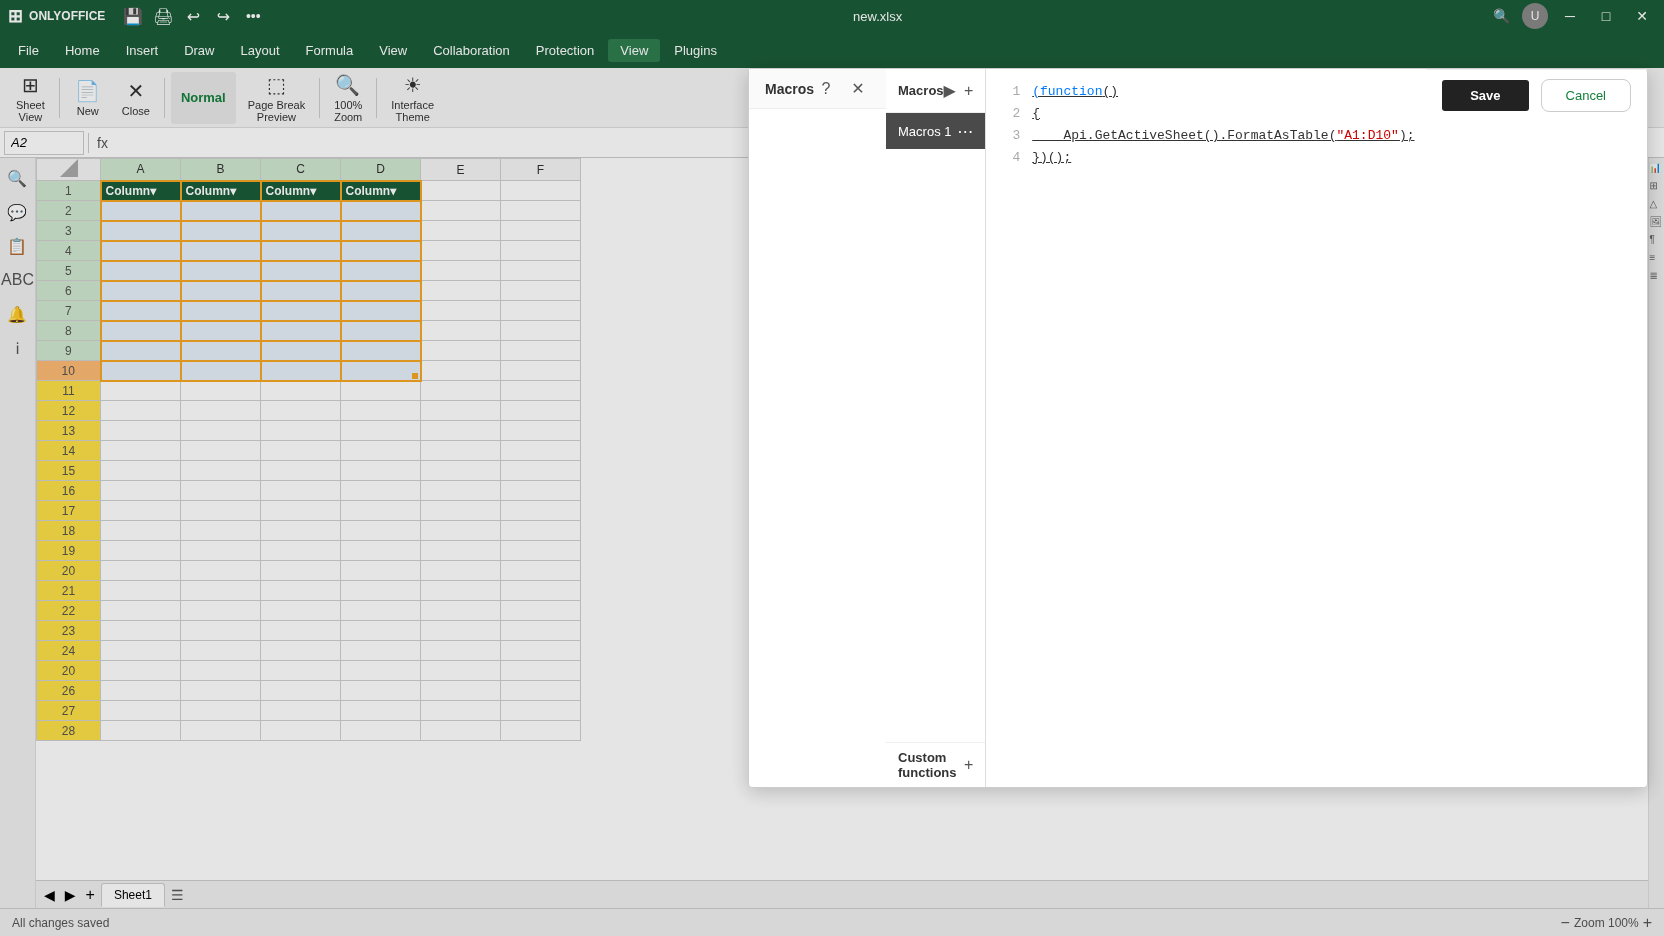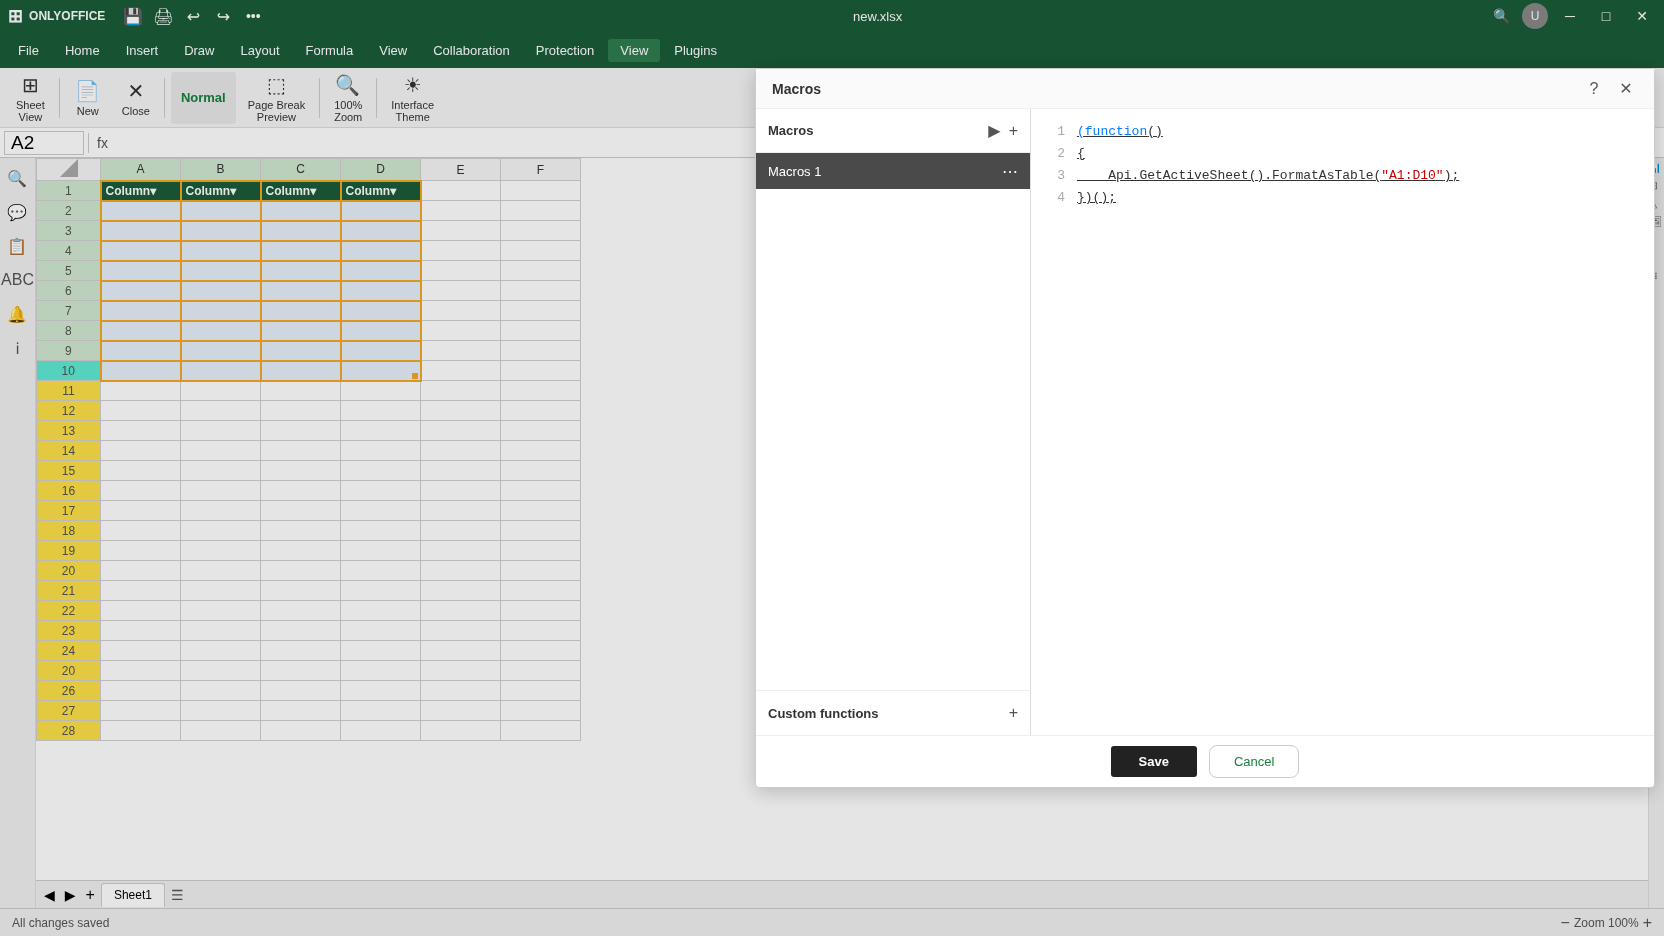--- a/index.html
+++ b/index.html
@@ -114,22 +114,23 @@
       border-bottom: 1px solid #ccc;
       display: flex;
       align-items: center;
       padding: 0 4px;
       gap: 4px;
     }
     .cell-ref {
       width: 80px;
       border: 1px solid #ccc;
       padding: 2px 6px;
-      font-size: 19px;
+      font-size: 13px;
       height: 24px;
+      font-style: italic;
     }
     .formula-sep { width: 1px; height: 20px; background: #ccc; }
     .formula-icon { font-size: 14px; color: #555; padding: 0 4px; cursor: pointer; }
     .formula-input {
       flex: 1;
       border: none;
       outline: none;
       font-size: 13px;
       padding: 2px 6px;
     }
@@ -291,23 +292,23 @@
     }
 
     
     .macros-dialog {
       width: 900px;
       height: 720px;
       background: #fff;
       border: 1px solid #ccc;
       border-radius: 4px;
       display: flex;
-      flex-direction: column;
+      flex-direction: row;
       box-shadow: 0 4px 20px rgba(0,0,0,0.2);
-      margin-right: 9px;
+      margin-right: 16px;
     }
     .dialog-header {
       height: 40px;
       display: flex;
       align-items: center;
       justify-content: space-between;
       padding: 0 16px;
       border-bottom: 1px solid #eee;
       background: #fafafa;
     }
@@ -675,21 +676,21 @@
           <tr>
             <td class="row-header" style="background:#d0e8d0;">9</td>
             <td style="background:#e6f0fa;border:2px solid #f5a623;"></td>
             <td style="background:#e6f0fa;border:2px solid #f5a623;"></td>
             <td style="background:#e6f0fa;border:2px solid #f5a623;"></td>
             <td style="background:#e6f0fa;border:2px solid #f5a623;"></td>
             <td></td>
             <td></td>
           </tr>
           <tr>
-            <td class="row-header" style="background:#5eead4;">10</td>
+            <td class="row-header" style="background:#fdba74;">10</td>
             <td style="background:#e6f0fa;border:2px solid #f5a623;"></td>
             <td style="background:#e6f0fa;border:2px solid #f5a623;"></td>
             <td style="background:#e6f0fa;border:2px solid #f5a623;"></td>
             <td style="background:#e6f0fa;border:2px solid #f5a623;position:relative;">
               <span style="position:absolute;bottom:1px;right:2px;width:6px;height:6px;background:#f5a623;display:block;"></span>
             </td>
             <td></td>
             <td></td>
           </tr>
 

